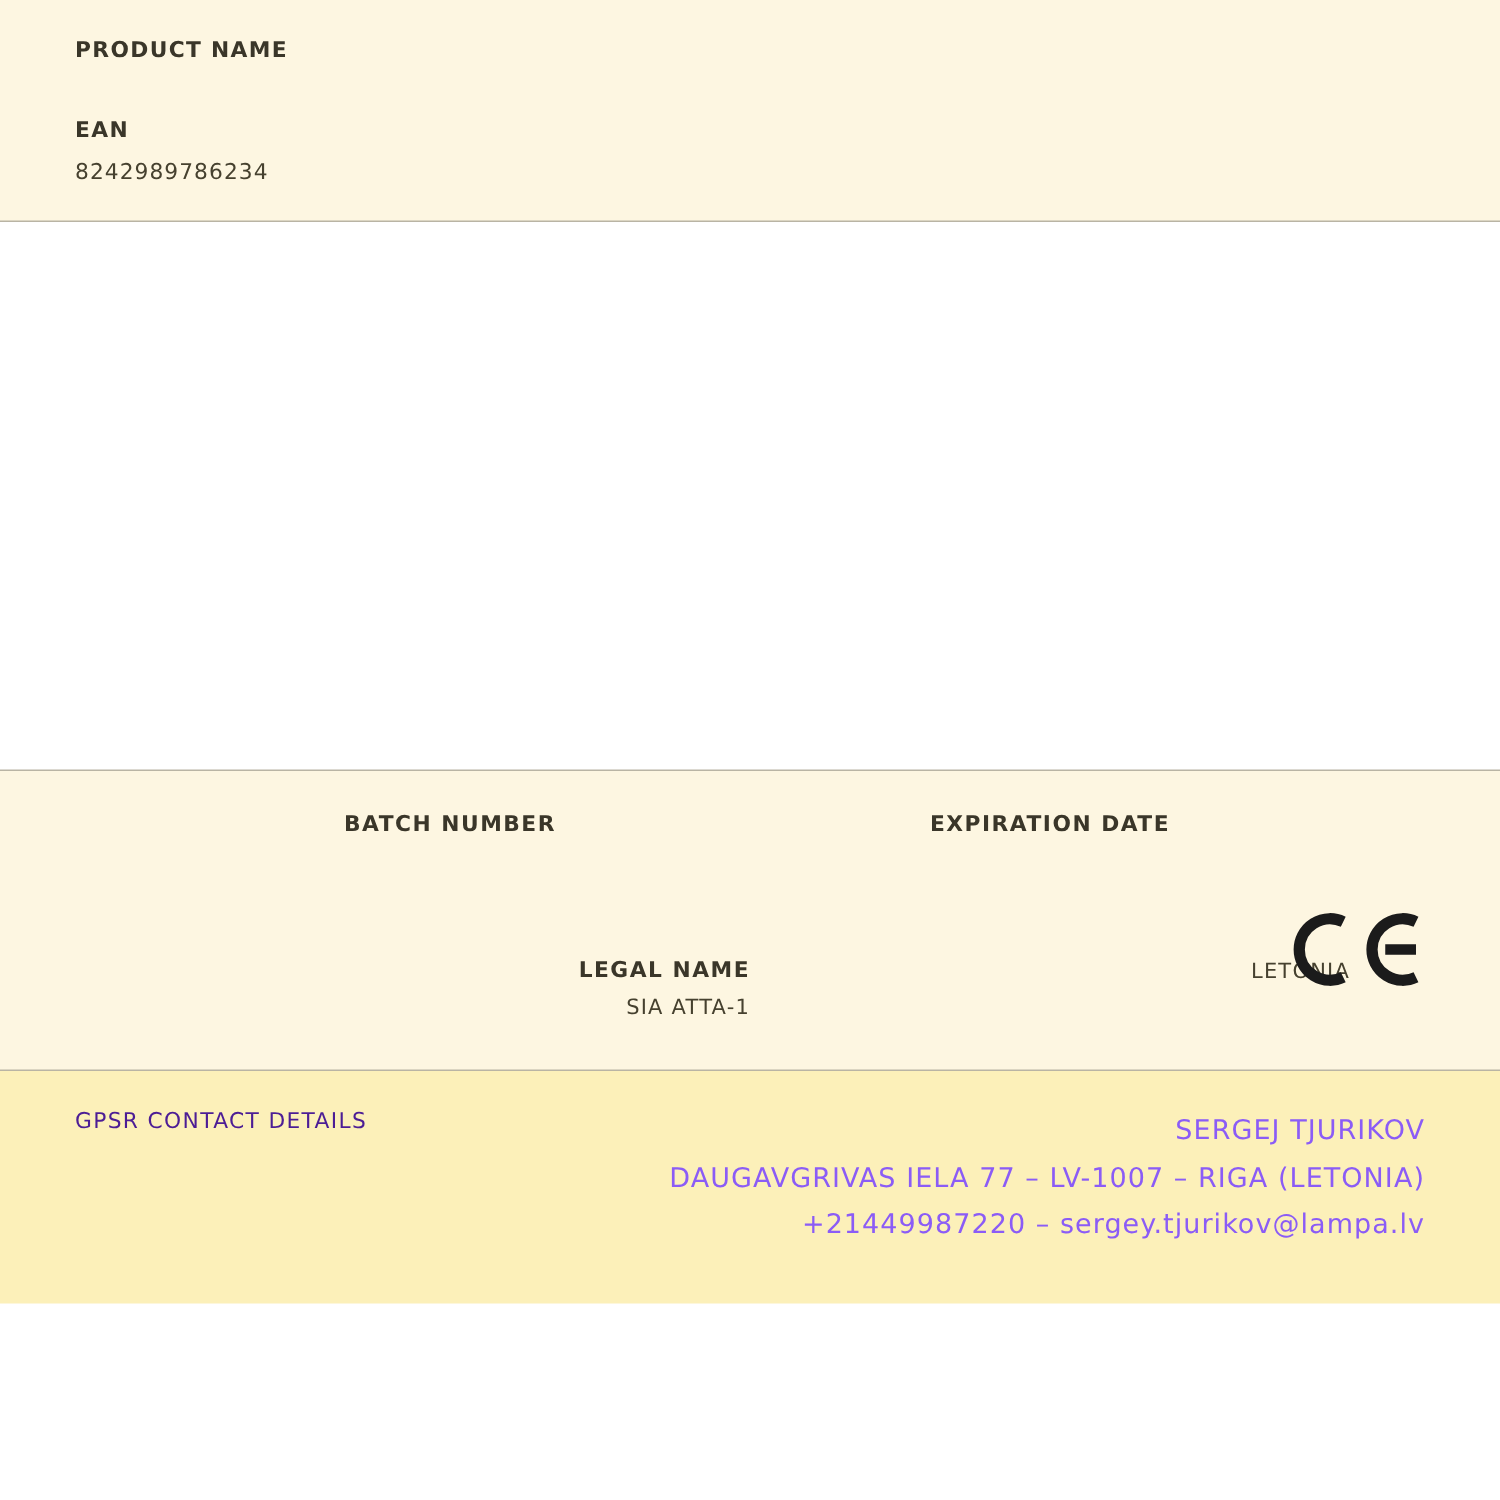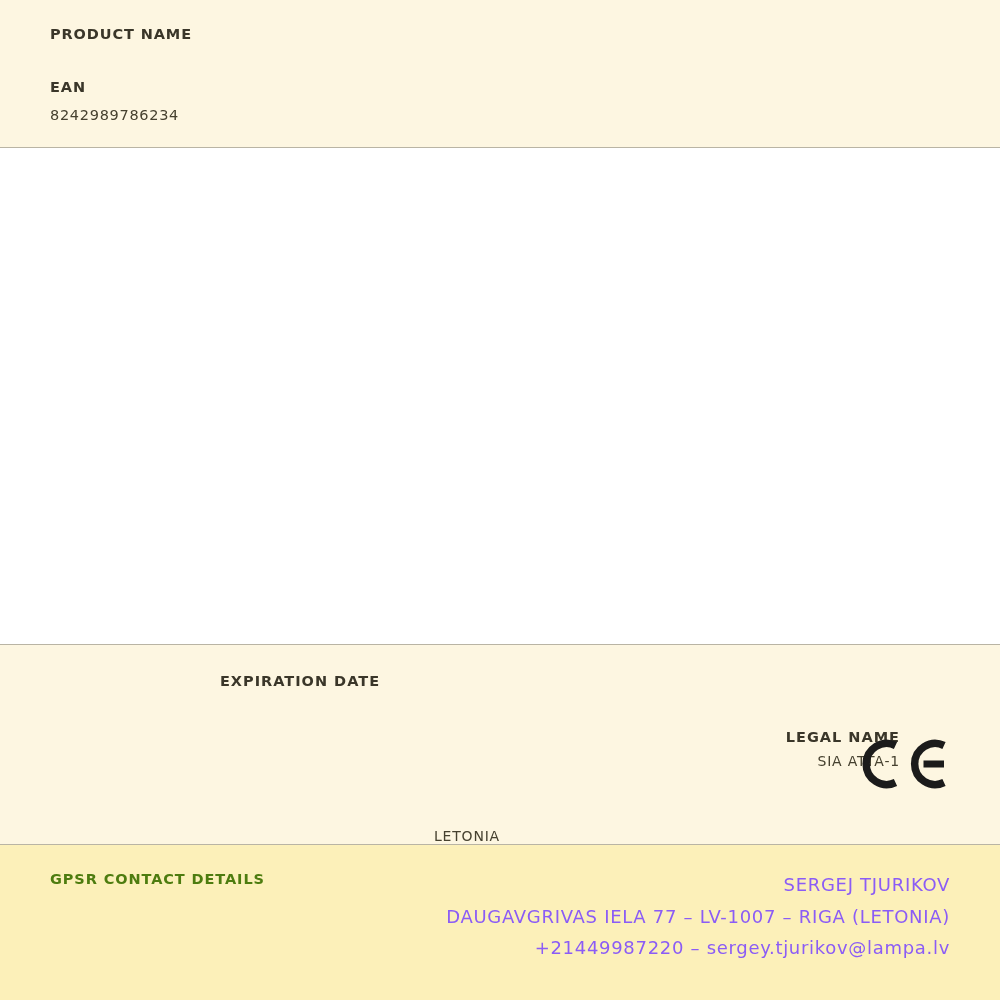--- a/index.html
+++ b/index.html
@@ -9,21 +9,21 @@
   body {
     width: 1000px;
     height: 1000px;
     font-family: "DejaVu Sans", sans-serif;
     background: #ffffff;
     color: #333027;
     overflow: hidden;
   }
   .label-sheet {
     width: 1000px;
-    height: 1000px;
+    height: 869px;
     display: flex;
     flex-direction: column;
     box-sizing: border-box;
   }
 
   
   .header-block {
     background: #fdf6e1;
     padding: 26px 50px 22px 50px;
     border-bottom: 1px solid #b9b4a4;
@@ -108,22 +108,22 @@
     padding: 24px 50px 20px 50px;
     box-sizing: border-box;
     height: 155px;
     display: flex;
     justify-content: space-between;
     align-items: flex-start;
   }
   .footer-label {
     font-size: 14.5px;
     letter-spacing: 0.9px;
-    font-weight: 700;
-    color: #4d7c0f;
+    font-weight: 400;
+    color: #4c1d95;
     text-transform: uppercase;
     line-height: 1.2;
     padding-top: 2px;
   }
   .footer-lines {
     text-align: right;
   }
   .footer-lines div {
     font-size: 18px;
     letter-spacing: 0.7px;
@@ -148,20 +148,24 @@
       <p class="field-label">EAN</p>
       <p class="field-value normalcase">8242989786234</p>
     </div>
   </div>
 
   <div class="body-blank"></div>
 
   <div class="info-block">
     <div class="info-grid">
       <div class="info-cell">
+        <p class="field-label">BATCH NUMBER</p>
+        <p class="field-value"></p>
+      </div>
+      <div class="info-cell">
         <p class="field-label">EXPIRATION DATE</p>
         <p class="field-value"></p>
       </div>
       <div class="info-cell info-row-2">
         <p class="field-label">LEGAL NAME</p>
         <p class="field-value">SIA ATTA-1</p>
       </div>
       <div class="info-cell info-row-2">
         <p class="field-value">LETONIA</p>
       </div>

